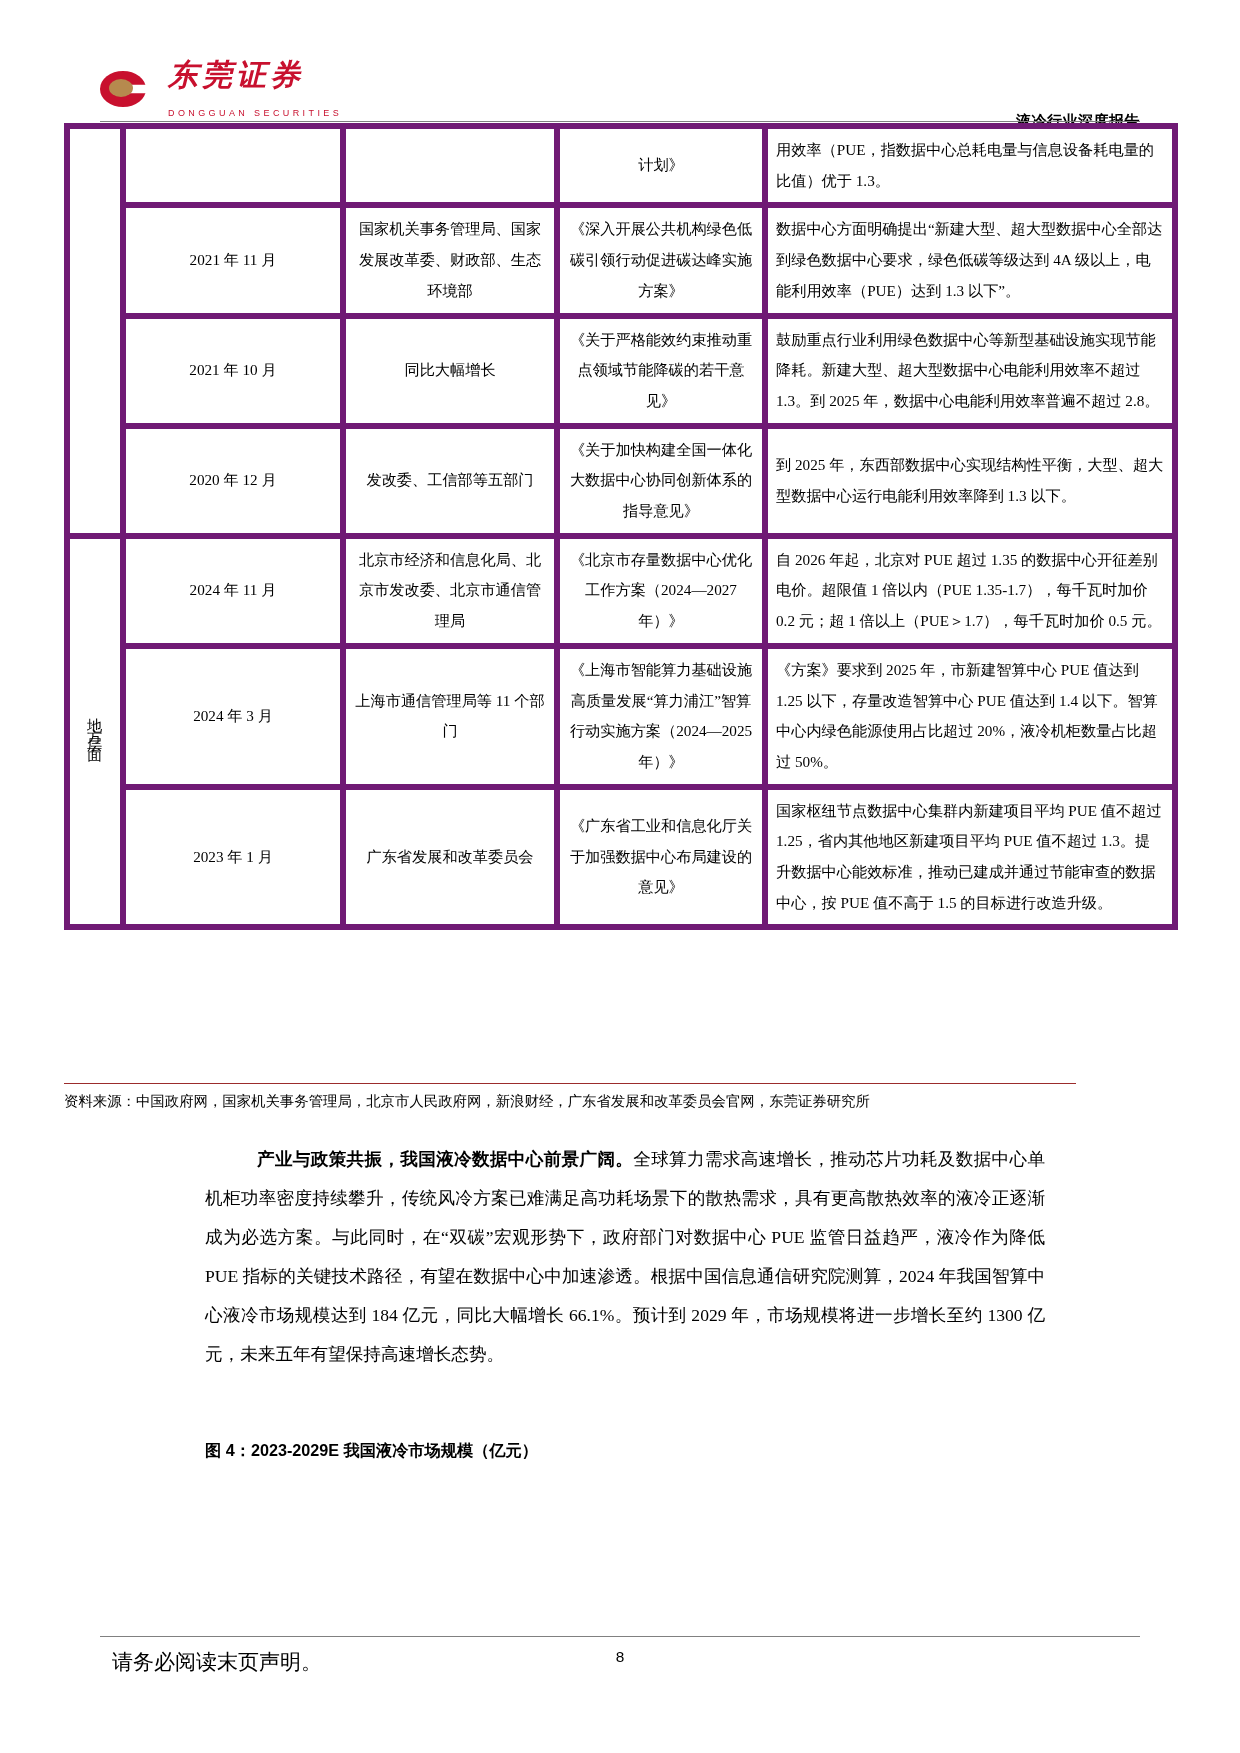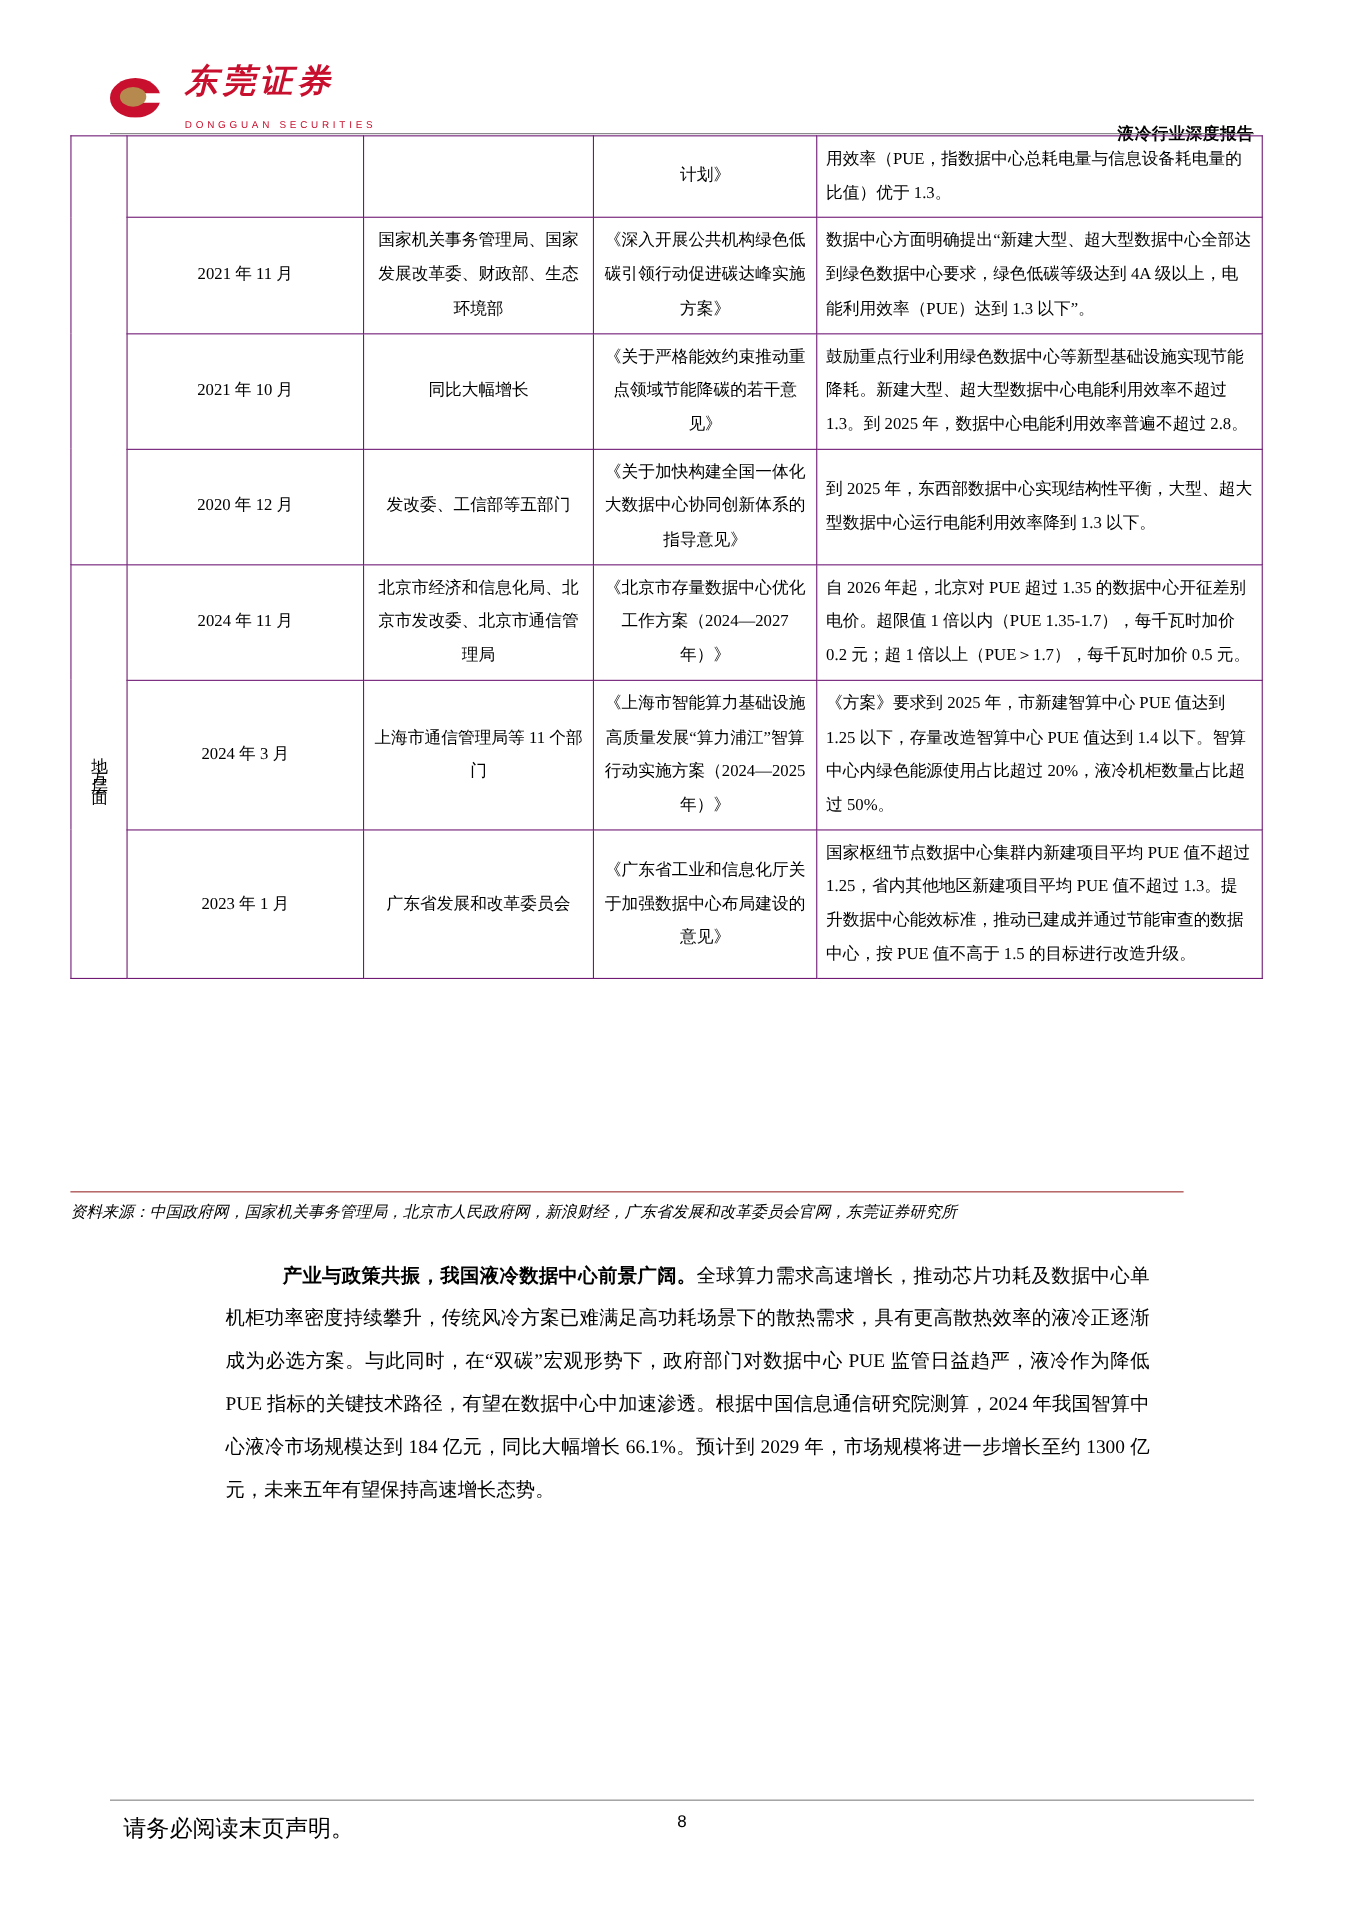--- a/index.html
+++ b/index.html
@@ -101,21 +101,21 @@
   
   .policy-table {
     position: absolute;
     left: 64px;
     top: 123px;
     width: 1012px;
     border-collapse: collapse;
     table-layout: fixed;
   }
   .policy-table td {
-    border: 1px solid #701a75;
+    border: 6px solid #701a75;
     vertical-align: middle;
     padding: 6px 8px;
     font-family: "Liberation Serif", "DejaVu Serif", serif;
     font-size: 15.2px;
     line-height: 2.02;
     color: #000000;
   }
   td.col-level   { width: 46px;  text-align: center; padding: 4px 2px; }
   td.col-date    { width: 198px; text-align: center; }
   td.col-dept    { width: 192px; text-align: center; }
@@ -134,21 +134,20 @@
   
   .source-line {
     position: absolute;
     left: 64px;
     top: 1092px;
     width: 1012px;
     font-family: "Liberation Sans", "DejaVu Sans", sans-serif;
     font-size: 14.4px;
     color: #000000;
     white-space: nowrap;
-    font-style: italic;
   }
   .table-bottom-rule {
     position: absolute;
     left: 64px;
     top: 1083px;
     width: 1012px;
     height: 0;
     border-top: 1.6px solid #9b2c2c;
   }
 
@@ -288,18 +287,19 @@
     </tbody>
   </table>
 
   <div class="table-bottom-rule"></div>
   <div class="source-line">资料来源：中国政府网，国家机关事务管理局，北京市人民政府网，新浪财经，广东省发展和改革委员会官网，东莞证券研究所</div>
 
   <div class="body-para">
     <b>产业与政策共振，我国液冷数据中心前景广阔。</b><span>全球算力需求高速增长，推动芯片功耗及数据中心单机柜功率密度持续攀升，传统风冷方案已难满足高功耗场景下的散热需求，具有更高散热效率的液冷正逐渐成为必选方案。与此同时，在“双碳”宏观形势下，政府部门对数据中心 PUE 监管日益趋严，液冷作为降低 PUE 指标的关键技术路径，有望在数据中心中加速渗透。根据中国信息通信研究院测算，2024 年我国智算中心液冷市场规模达到 184 亿元，同比大幅增长 66.1%。预计到 2029 年，市场规模将进一步增长至约 1300 亿元，未来五年有望保持高速增长态势。</span>
   </div>
 
+  <div class="fig-caption">图 4：2023-2029E 我国液冷市场规模（亿元）</div>
 
   <div class="footer-rule"></div>
   <div class="footer-left">请务必阅读末页声明。</div>
   <div class="footer-page">8</div>
 
 </div>
 
 </body></html>

